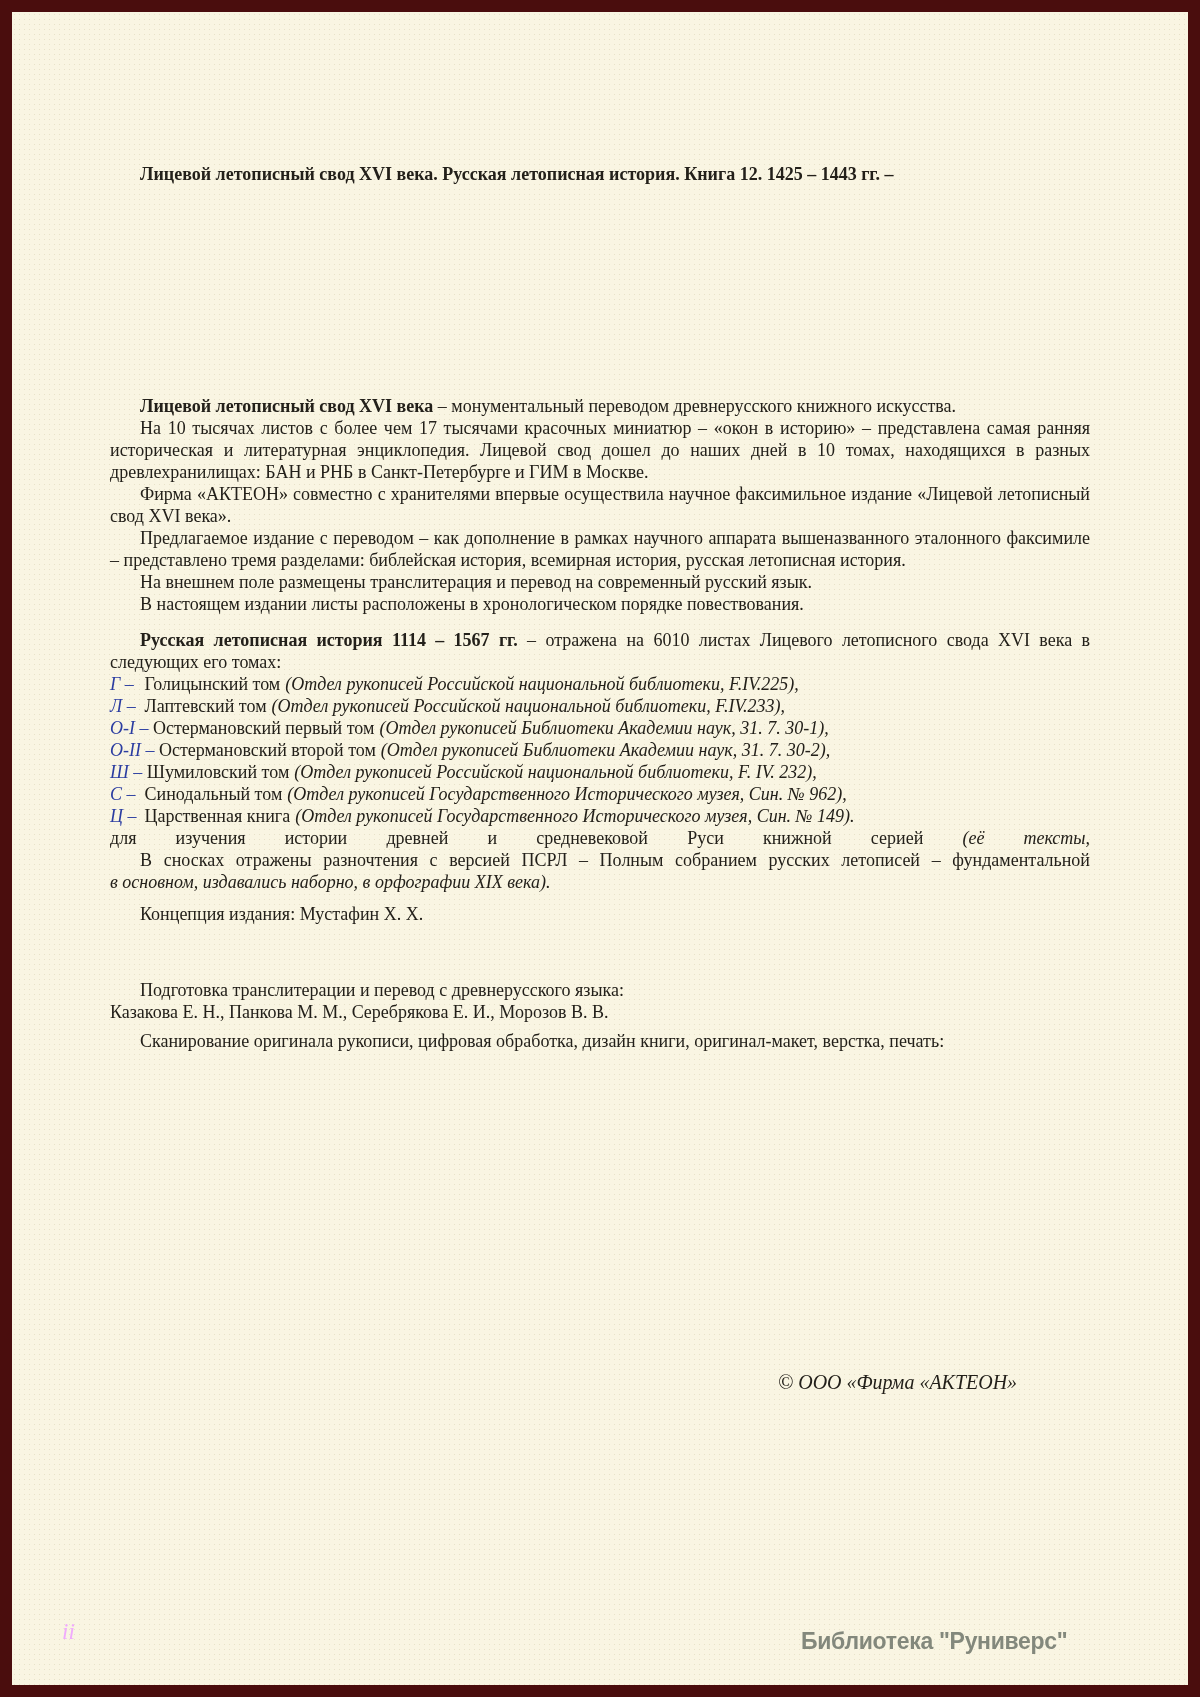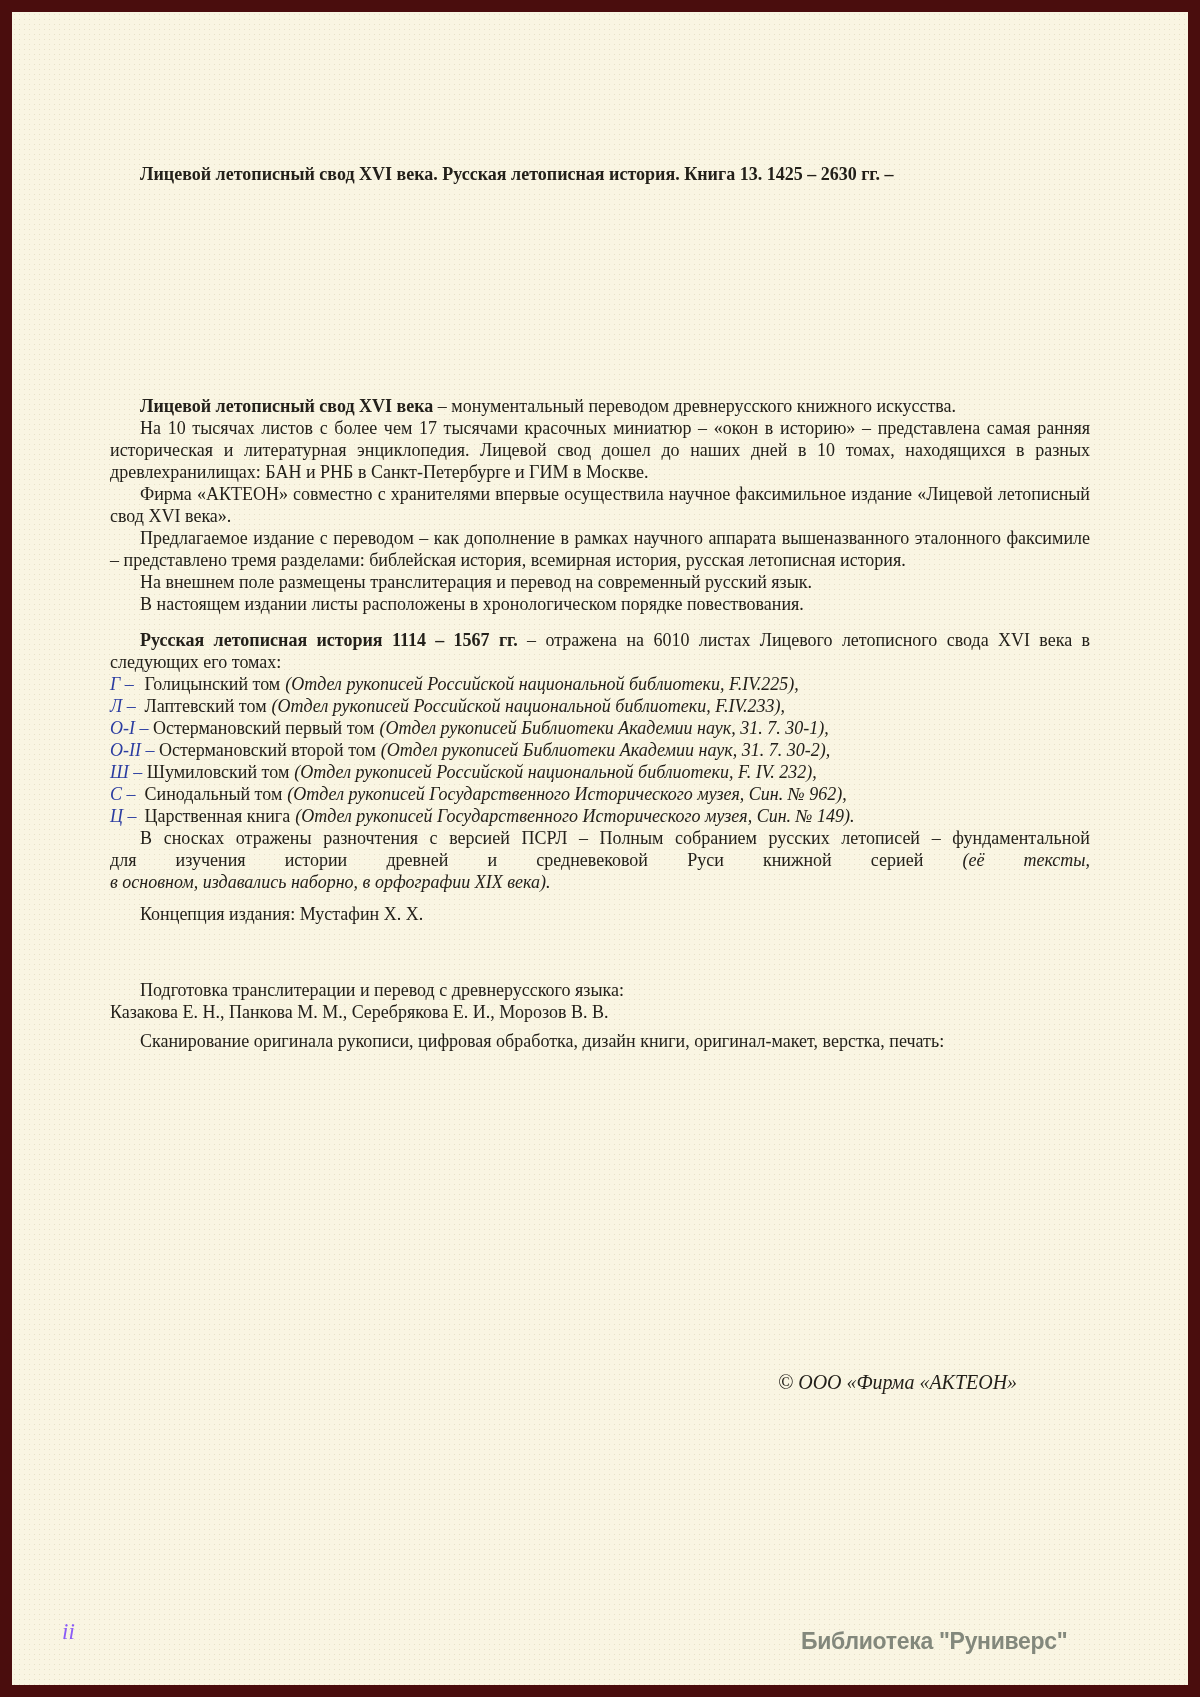--- a/index.html
+++ b/index.html
@@ -21,34 +21,34 @@
   .ind{text-indent:30px;}
   .bold{font-weight:bold;}
   .it{font-style:italic;}
   .block{width:980px;}
   .vrow{white-space:nowrap;}
   .vcode{display:inline-block;min-width:30px;color:#2b3da1;font-style:italic;}
   .vname{margin-right:5px;}
   .vref{font-style:italic;}
   .justlast{text-align:justify;text-align-last:justify;}
   .copyright{font-size:20px;line-height:19px;font-style:italic;}
-  .pagenum{font-size:23px;line-height:24px;font-style:italic;color:#8b5cf6;}
+  .pagenum{font-size:23px;line-height:24px;font-style:italic;color:#f0abfc;}
   .wm{
     font-family:"Liberation Sans", sans-serif;
     font-size:23px;line-height:26px;font-weight:700;
     color:#83887c;letter-spacing:-0.3px;
   }
 </style>
 </head>
 <body>
 
 <div class="page"></div>
 
 <div class="abs t" style="left:140px;top:163px;width:880px;">
-  <div><span class="bold">Лицевой летописный свод XVI века. Русская летописная история. Книга 13. 1425 – 2630 гг. –</span></div>
+  <div><span class="bold">Лицевой летописный свод XVI века. Русская летописная история. Книга 12. 1425 – 1443 гг. –</span></div>
 </div>
 
 <div class="abs t block" style="left:110px;top:395px;">
   <div class="just ind">
     <span class="bold">Лицевой летописный свод XVI века</span><span> – монументальный переводом древнерусского книжного искусства.</span>
   </div>
   <div class="just ind">На 10 тысячах листов с более чем 17 тысячами красочных миниатюр – «окон в историю» – представлена самая ранняя историческая и литературная энциклопедия. Лицевой свод дошел до наших дней в 10 томах, находящихся в разных древлехранилищах: БАН и РНБ в Санкт-Петербурге и ГИМ в Москве.</div>
   <div class="just ind">Фирма «АКТЕОН» совместно с хранителями впервые осуществила научное факсимильное издание «Лицевой летописный свод XVI века».</div>
   <div class="just ind">Предлагаемое издание с переводом – как дополнение в рамках научного аппарата вышеназванного эталонного факсимиле – представлено тремя разделами: библейская история, всемирная история, русская летописная история.</div>
   <div class="just ind">На внешнем поле размещены транслитерация и перевод на современный русский язык.</div>
@@ -80,24 +80,24 @@
     <span class="vname">Шумиловский том</span><span class="vref">(Отдел рукописей Российской национальной библиотеки, F. IV. 232),</span>
   </div>
   <div class="vrow">
     <span class="vcode">С –</span>
     <span class="vname">Синодальный том</span><span class="vref">(Отдел рукописей Государственного Исторического музея, Син. № 962),</span>
   </div>
   <div class="vrow">
     <span class="vcode">Ц –</span>
     <span class="vname">Царственная книга</span><span class="vref">(Отдел рукописей Государственного Исторического музея, Син. № 149).</span>
   </div>
-  <div class="justlast ind">В сносках отражены разночтения с версией ПСРЛ – Полным собранием русских летописей – фундаментальной</div>
   <div class="justlast">
     <span>для изучения истории древней и средневековой Руси книжной серией</span> <span class="it">(её тексты,</span>
   </div>
+  <div class="justlast ind">В сносках отражены разночтения с версией ПСРЛ – Полным собранием русских летописей – фундаментальной</div>
   <div class="it">в основном, издавались наборно, в орфографии XIX века).</div>
 </div>
 
 <div class="abs t block ind" style="left:110px;top:903px;">Концепция издания: Мустафин Х. Х.</div>
 
 <div class="abs t block" style="left:110px;top:979px;">
   <div class="ind">Подготовка транслитерации и перевод с древнерусского языка:</div>
   <div>Казакова Е. Н., Панкова М. М., Серебрякова Е. И., Морозов В. В.</div>
 </div>
 

